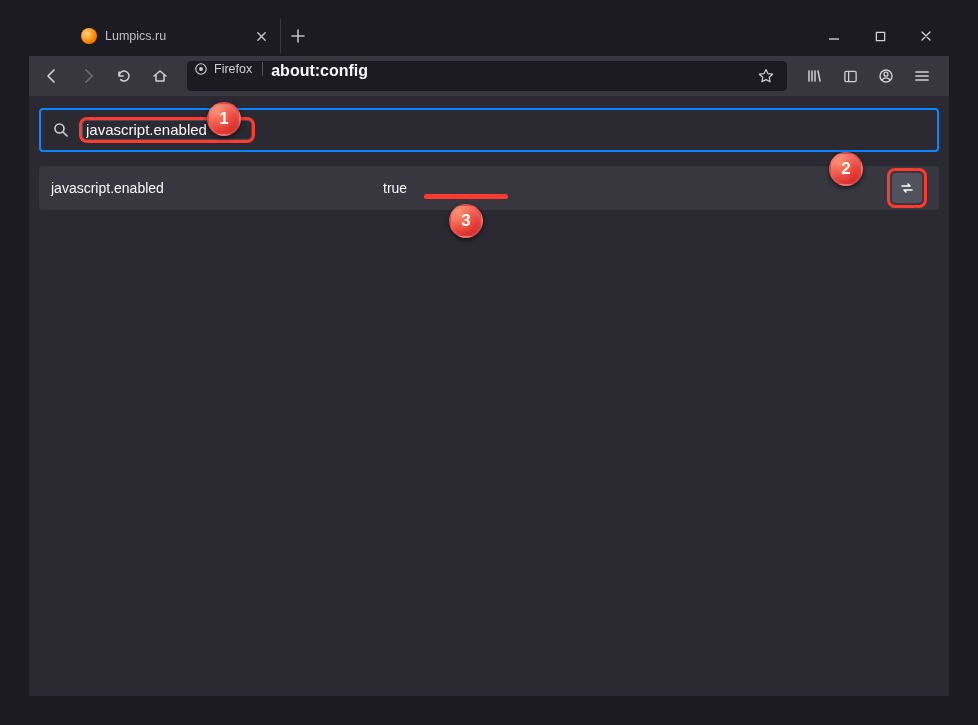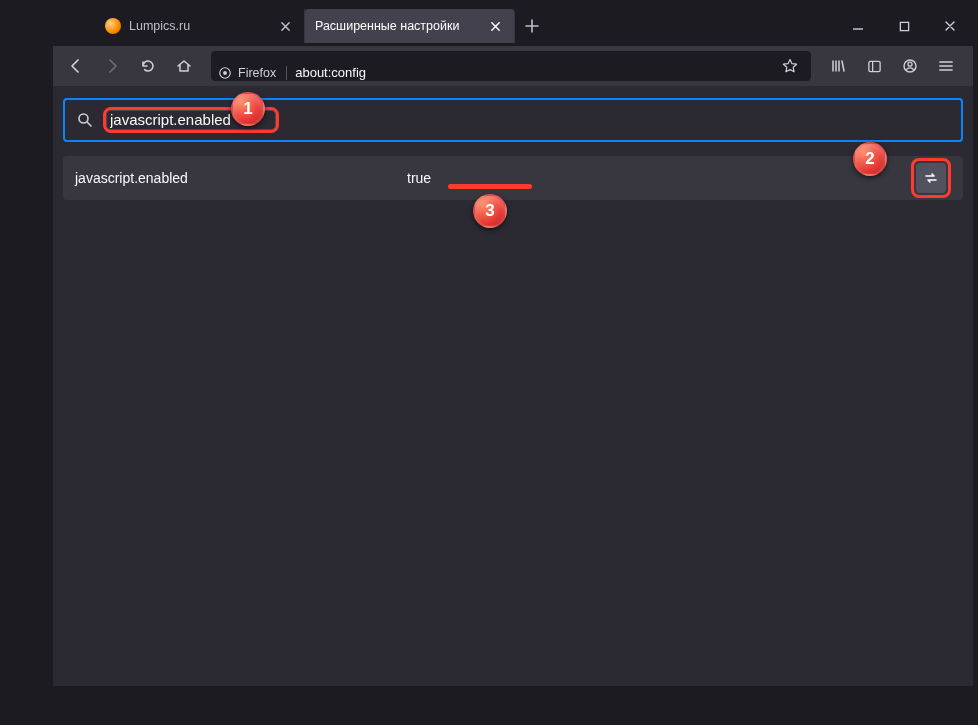--- a/index.html
+++ b/index.html
@@ -9,27 +9,26 @@
       background: #1c1b22;
       font-family: -apple-system, BlinkMacSystemFont, "Segoe UI", sans-serif;
       font-size: 13px;
       color: #f9f9fa;
       overflow: hidden;
       position: relative;
     }
     .inner-frame {
       position: absolute;
       left: 29px;
-      top: 6px;
+      top: 16px;
       width: 920px;
       height: 680px;
       background: #f0abfc;
       display: flex;
       flex-direction: column;
-      margin-left: 24px;
     }
     
     .tabbar {
       height: 40px;
       background: #1c1b22;
       display: flex;
       align-items: center;
       padding-left: 42px;
     }
     .tab {
@@ -94,34 +93,34 @@
       cursor:pointer;
     }
     .tbtn.disabled { color:#6e6d76; cursor:default; }
     .urlbar {
       flex: 1;
       height: 30px;
       background: #1c1b22;
       border: 1px solid #1c1b22;
       border-radius: 4px;
       display:flex;
-      align-items:flex-end;
+      align-items:flex-start;
       padding: 0 6px;
       margin: 0 8px;
       gap: 8px;
       color:#cfcfd8;
     }
     .urlbar .identity {
       display:flex; align-items:center; gap:6px;
       padding-right:10px;
       border-right:1px solid #52525e;
       font-size:12.5px;
     }
     .urlbar .identity svg { width:14px;height:14px; }
-    .urlbar .url-text { flex:1; font-size:13px; color:#f9f9fa; }
+    .urlbar .url-text { flex:1; font-size:16px; color:#f9f9fa;font-weight:bold; }
     .urlbar .star { width:28px;height:28px;display:flex;align-items:center;justify-content:center; cursor:pointer; color:#cfcfd8; }
     .toolbar-right { display:flex; gap:2px; padding-right:4px; }
     
     .page {
       flex:1;
       background:#2b2a33;
       padding: 12px 10px;
       position: relative;
     }
     .search-wrap {
@@ -201,28 +200,20 @@
   <div class="tabbar">
     <div class="tab">
       <span class="favicon favicon-orange"></span>
       <span class="title">Lumpics.ru</span>
       <span class="close">
         <svg viewBox="0 0 12 12" width="11" height="11">
             <path d="M2 2l8 8M10 2l-8 8" stroke="currentColor" stroke-width="1.6" stroke-linecap="round"></path>
           </svg>
       </span>
     </div>
-    <div class="tab active">
-      <span class="title">Расширенные настройки</span>
-      <span class="close">
-        <svg viewBox="0 0 12 12" width="11" height="11">
-            <path d="M2 2l8 8M10 2l-8 8" stroke="currentColor" stroke-width="1.6" stroke-linecap="round"></path>
-          </svg>
-      </span>
-    </div>
     <div class="newtab-btn">
       <svg viewBox="0 0 14 14" width="14" height="14">
           <path d="M7 1v12M1 7h12" stroke="currentColor" stroke-width="1.6" stroke-linecap="round"></path>
         </svg>
     </div>
     <div class="window-controls">
       <div class="win-btn">
         <svg viewBox="0 0 12 12" width="12" height="12">
             <path d="M1 9h10" stroke="currentColor" stroke-width="1.4"></path>
           </svg>

